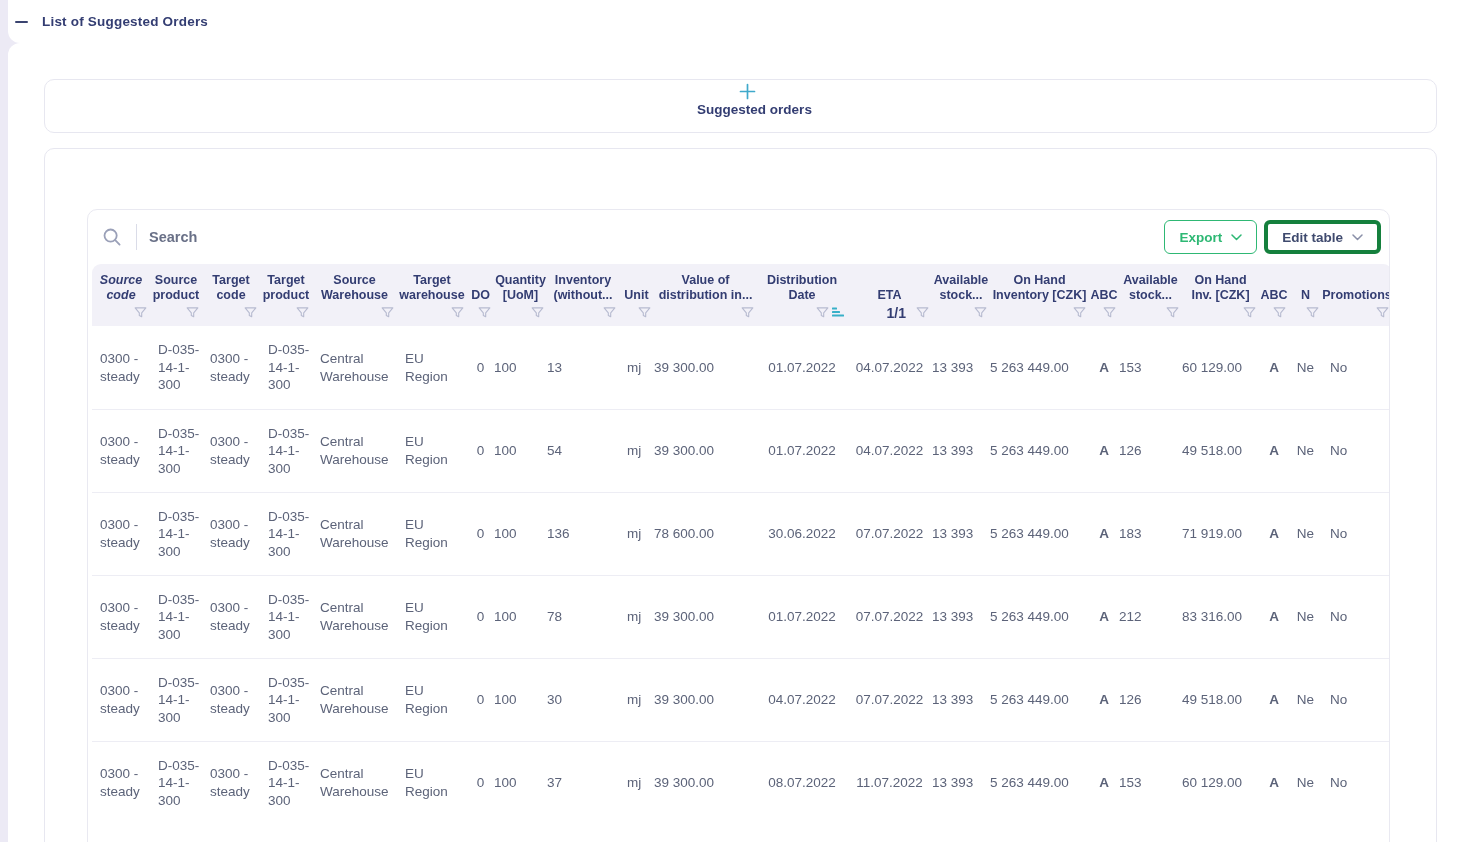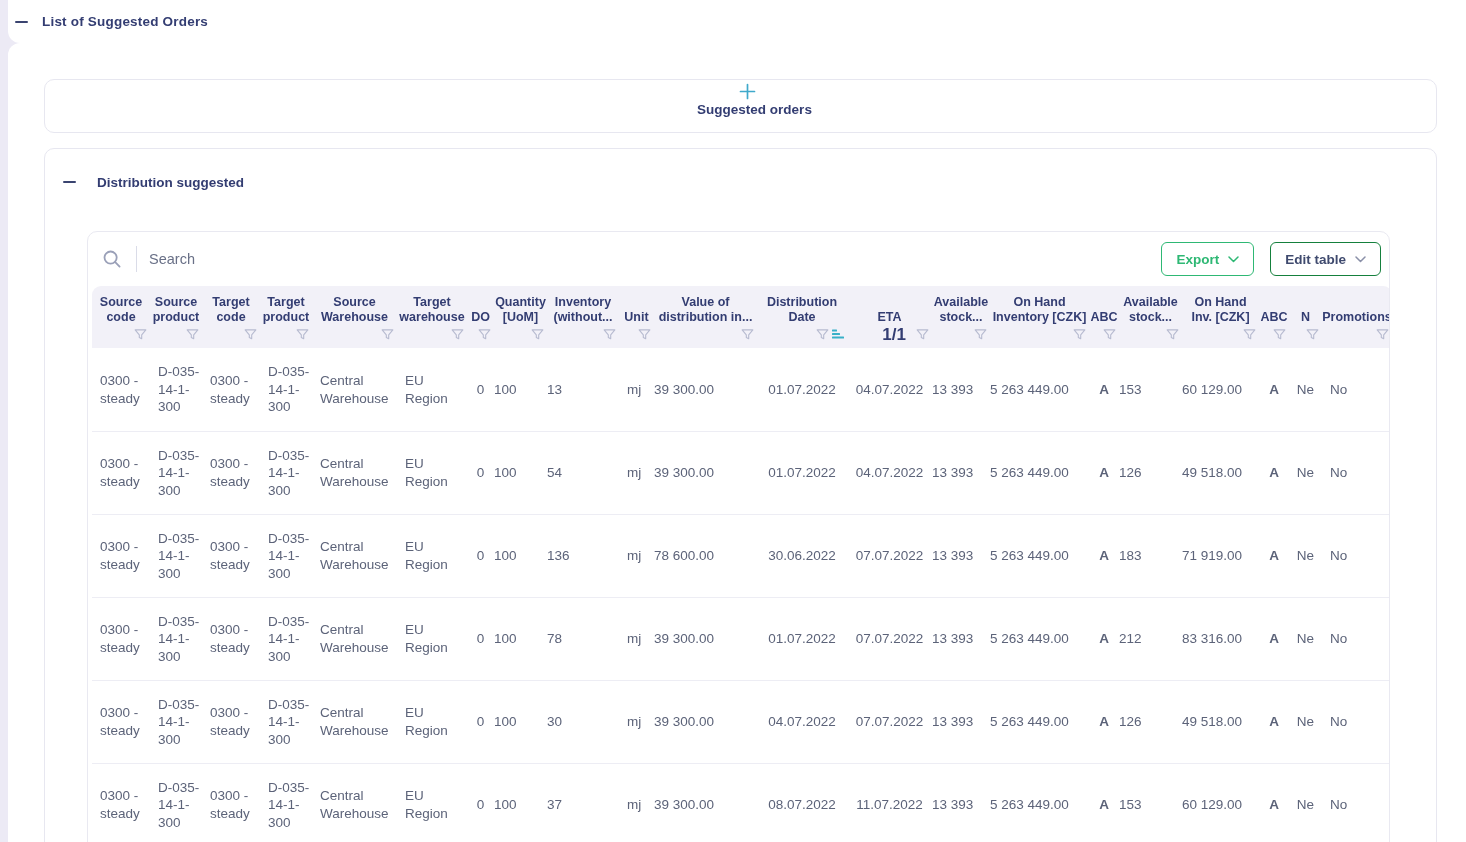--- a/index.html
+++ b/index.html
@@ -49,51 +49,51 @@
   
   .grid-wrap {
     margin: 38px 46px 0 42px;
     border: 1px solid #e9e9f1; border-radius: 10px;
     padding: 0 4px; height: 720px; overflow: hidden; background: #fff;
   }
 
   .toolbar { height: 54px; display: flex; align-items: center; padding: 0 4px 0 10px; }
   .search-group { display: flex; align-items: center; }
   .search-divider { width: 1px; height: 26px; background: #dadce8; margin: 0 12px 0 14px; }
-  .search-input { border: none; outline: none; font-size: 14.5px; color: #4d7c0f; width: 320px; background: transparent; }
+  .search-input { border: none; outline: none; font-size: 14.5px; color: #4d7c0f; width: 320px; background: transparent; font-weight: bold; }
   .search-input::placeholder { color: #697087; opacity: 1; }
 
   .btn {
     height: 34px; border-radius: 6px; background: #fff; display: inline-flex; align-items: center;
     gap: 9px; font-size: 13.5px; font-weight: bold; padding: 0 14px; cursor: pointer;
     font-family: "Liberation Sans", sans-serif;
   }
   .btn-export { margin-left: auto; border: 1px solid var(--export-green, #2eb874); color: var(--export-green, #2eb874); }
-  .btn-edit { border: 1px solid #15803d; color: #3f4a6e; margin-left: 16px; }
+  .btn-edit { border: 4px solid #15803d; color: #3f4a6e; margin-left: 7px; }
   .chev svg { display: block; }
 
   
   table.grid { width: 100%; border-collapse: separate; border-spacing: 0; table-layout: fixed; }
   table.grid thead th {
     background: #f2f1f8; vertical-align: bottom; padding: 0;
     font-weight: bold; color: var(--header-navy, #333d72);
   }
-  table.grid thead th:first-child { border-top-left-radius: 9px; }
+  table.grid thead th:first-child { border-top-left-radius: 9px; font-style: italic; }
   table.grid thead th:last-child  { border-top-right-radius: 9px; }
   .h-label {
     min-height: 38px; padding: 8px 1px 0 1px;
     display: flex; align-items: flex-end; justify-content: center;
     text-align: center; font-size: 12.5px; line-height: 1.15;
     overflow-wrap: break-word; word-break: normal;
   }
   .h-filter { height: 24px; display: flex; align-items: center; justify-content: flex-end; padding: 0 3px 3px 0; gap: 3px; }
   .funnel { display: inline-flex; cursor: pointer; }
   .sort-ic { display: inline-flex; }
   .sort-ic svg rect { fill: var(--sort-teal, #38b0c8); }
-  .page-ind { font-size: 17px; font-weight: bold; color: var(--header-navy, #333d72); margin-right: 7px; }
+  .page-ind { font-size: 14px; font-weight: bold; color: var(--header-navy, #333d72); margin-right: 7px; }
 
   table.grid tbody td {
     height: 83px; vertical-align: middle; font-size: 13.5px; color: #5c6379;
     line-height: 1.3; overflow-wrap: break-word; background: #fff;
   }
   table.grid tbody tr + tr td { border-top: 1px solid #ededf4; }
   td.cell-alt { background: #f8f8fc; }
   td.cell-green {
     background: var(--abc-green, #8fd3a6); color: #fff; font-weight: bold;
     text-align: center; font-size: 14px;
@@ -119,26 +119,20 @@
       <span class="plus-icon">
         <svg width="17" height="17" viewBox="0 0 17 17">
             <path d="M8.5 1.5v14M1.5 8.5h14" stroke="#3fa9cb" stroke-width="1.7" stroke-linecap="round"></path>
           </svg>
       </span>
     </button>
     <span class="card-title">Suggested orders</span>
   </div>
 
   <div class="card card-open">
-    <div class="card-open-head">
-      <button class="collapse-btn">
-        <span class="minus-glyph"></span>
-      </button>
-      <span class="card-title">Distribution suggested</span>
-    </div>
 
     <div class="grid-wrap">
       <div class="toolbar">
         <div class="search-group">
           <span class="search-glyph">
             <svg width="20" height="20" viewBox="0 0 20 20" fill="none">
               <circle cx="8.6" cy="8.6" r="6.1" stroke="#9aa0b8" stroke-width="1.8"></circle>
               <path d="M13.2 13.2 L17.6 17.6" stroke="#9aa0b8" stroke-width="1.8" stroke-linecap="round"></path>
             </svg>
           </span>

